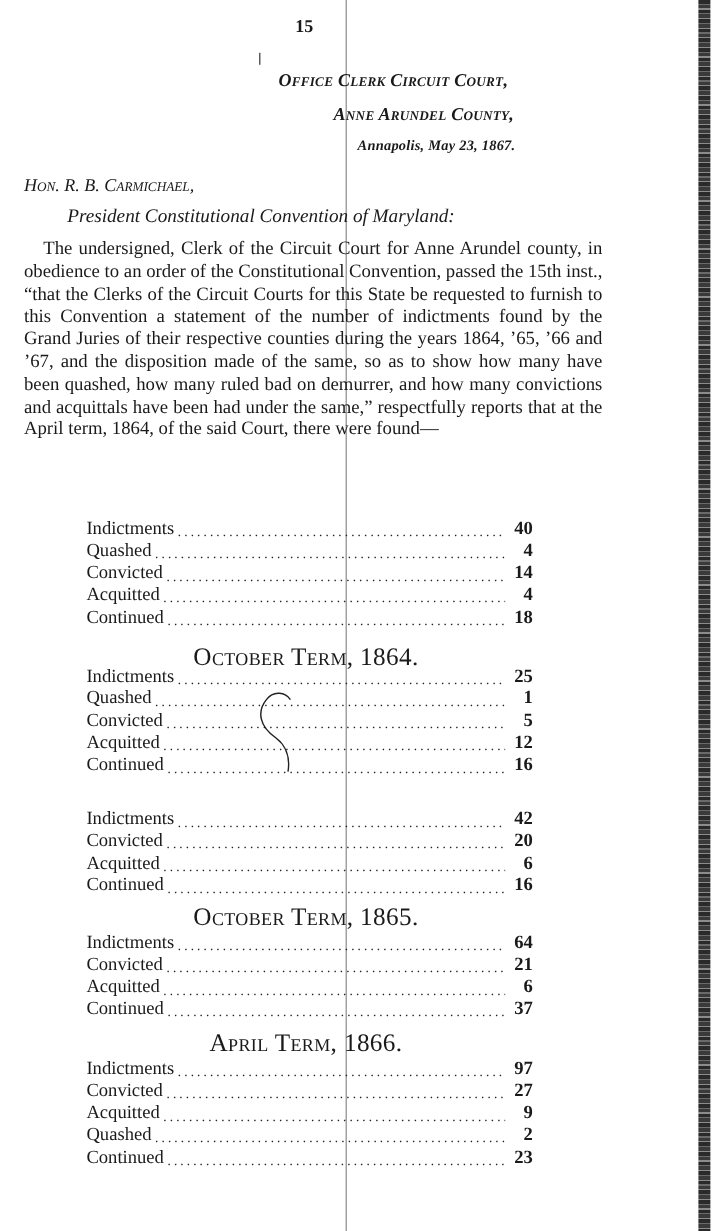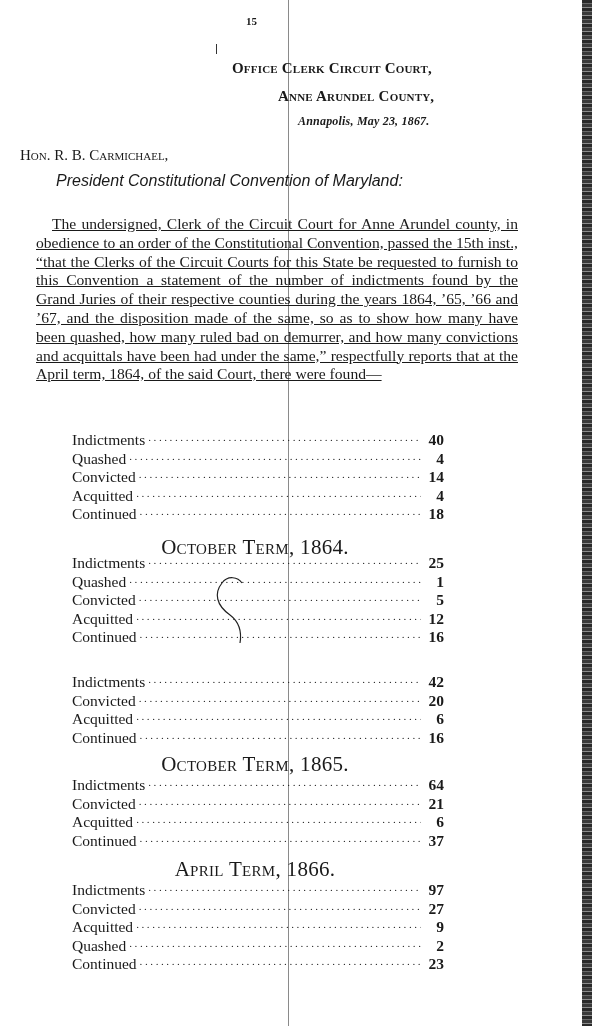--- a/index.html
+++ b/index.html
@@ -8,39 +8,39 @@
     background:#ffffff; color:#1a1a1a;
     font-family:"DejaVu Serif","Liberation Serif",serif;
   }
   .page { position:absolute; left:0; top:0; width:600px; height:1026px; }
   .fold-line { position:absolute; left:288px; top:0; width:1px; height:1026px; background:#8a8a8a; }
   .edge-band {
     position:absolute; left:582px; top:0; width:10px; height:1026px;
     background:repeating-linear-gradient(180deg,#2a2a2a 0 3px,#6a6a6a 3px 4px,#3a3a3a 4px 7px,#8c8c8c 7px 8px);
   }
   .stray-mark { position:absolute; left:216px; top:44px; width:1px; height:10px; background:#333; }
-  .page-number { position:absolute; left:246px; top:15px; font-size:11px; font-weight:bold; font-family:"Liberation Serif",serif; }
+  .page-number { position:absolute; left:246px; top:15px; font-size:15px; font-weight:bold; font-family:"Liberation Serif",serif; }
   .heading-line { position:absolute; font-family:"Liberation Serif",serif; font-size:15px; font-weight:bold; letter-spacing:0.2px; }
-  .sc { font-variant:small-caps; }
+  .sc { font-variant:small-caps;font-style:italic; }
   .h1 { left:232px; top:60px; }
   .h2 { left:278px; top:88px; }
   .h3 { left:298px; top:114px; font-style:italic; font-weight:bold; font-size:12px; }
   .addressee { position:absolute; left:20px; top:147px; font-family:"Liberation Serif",serif; font-size:15px; }
-  .addressee-title { position:absolute; left:56px; top:172px; font-family:Liberation Sans, sans-serif; font-style:italic; font-size:16px; }
+  .addressee-title { position:absolute; left:56px; top:172px; font-family:Liberation Serif, serif; font-style:italic; font-size:16px; }
   .body-text {
     position:absolute; left:20px; top:199px; width:482px;
     font-family:"Liberation Serif",serif; font-size:15.6px; line-height:18.8px;
-    text-align:justify; text-indent:16px; margin:16px;text-decoration:underline;
+    text-align:justify; text-indent:16px; margin:0;
   }
   .section-title {
     position:absolute; width:450px; left:30px; text-align:center;
     font-family:"Liberation Serif",serif; font-size:21px; font-variant:small-caps; letter-spacing:0.3px;
   }
   .table { position:absolute; left:72px; width:372px; }
-  .row { display:flex; align-items:flex-start; height:18.5px; font-family:"Liberation Serif",serif; font-size:15.5px; }
+  .row { display:flex; align-items:flex-end; height:18.5px; font-family:"Liberation Serif",serif; font-size:15.5px; }
   .row .label { white-space:nowrap; }
   .row .dots { flex:1; overflow:hidden; white-space:nowrap; margin:0 3px; letter-spacing:2.6px; font-size:11px; color:#222; }
   .row .value { min-width:20px; text-align:right; font-weight:bold; }
   .squiggle { position:absolute; left:212px; top:575px; width:40px; height:70px; }
 </style>
 </head>
 <body>
 
 <div class="page">
   <div class="fold-line"></div>

